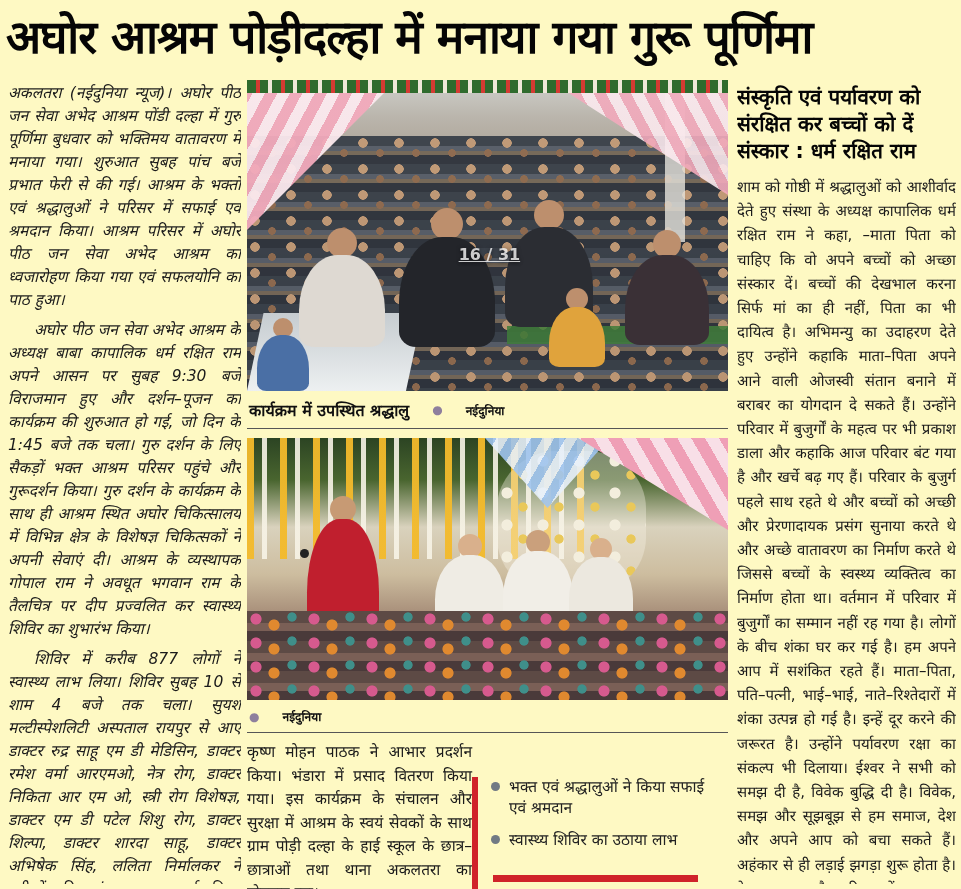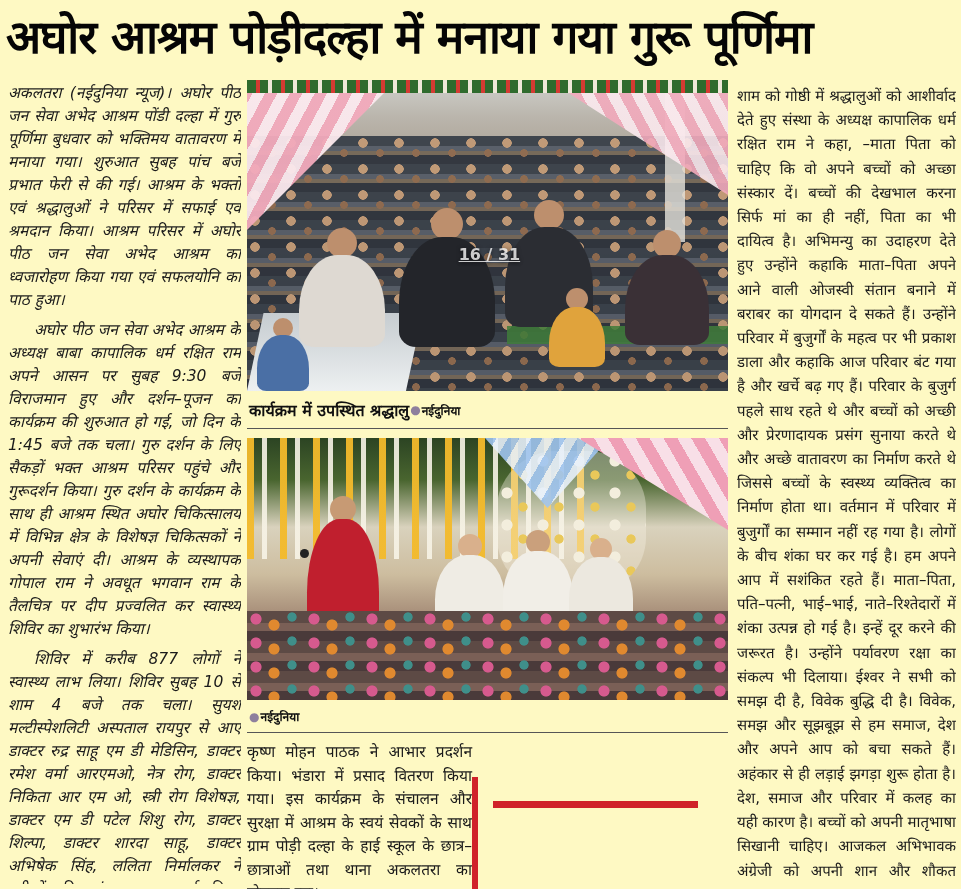--- a/index.html
+++ b/index.html
@@ -68,21 +68,21 @@
     background-image:
       radial-gradient(circle 6px at 9px 8px,#d65a8e 85%,rgba(0,0,0,0)),
       radial-gradient(circle 6px at 27px 14px,#e0892f 85%,rgba(0,0,0,0)),
       radial-gradient(circle 5px at 45px 6px,#3f8f8a 85%,rgba(0,0,0,0)),
       repeating-linear-gradient(180deg,#5d4a45 0 12px,#7a5f56 12px 20px,#4a3a3a 20px 30px);
     background-size:58px 24px,58px 24px,58px 24px,auto;}
   .mic{position:absolute;top:30px;left:-7px;width:9px;height:9px;border-radius:50%;background:#222;}
   .wm{position:absolute;left:44%;top:53%;font-size:16px;font-weight:bold;
     color:rgba(255,255,255,.78);text-shadow:0 1px 4px rgba(0,0,0,.65);text-decoration:underline;}
   
-  .caption-row{display:flex;align-items:center;gap:1px;padding:8px 2px 7px 2px;border-bottom:1.5px solid #565656;}
+  .caption-row{display:flex;align-items:center;gap:23px;padding:8px 2px 7px 2px;border-bottom:1.5px solid #565656;}
   .cap-text{font-size:16px;font-weight:bold;color:#101010;}
   .credit-dot{font-size:12px;line-height:1;}
   .credit{font-size:12px;font-weight:bold;color:#101010;}
   
   .mid-bottom{display:flex;margin-top:8px;}
   .bottom-text{width:225px;font-size:15.5px;line-height:23.5px;text-align:justify;margin:0;}
   .highlights{margin-top:36px;border-left:6px solid #d0232a;padding-left:13px;width:228px;flex:none;}
   .hl-list{list-style:none;margin:0;padding:0;}
   .hl-item{display:flex;gap:9px;font-size:15.5px;line-height:21px;font-weight:500;color:#222;margin-bottom:11px;}
   .hl-dot{width:9px;height:9px;border-radius:50%;background:#717a84;flex:none;margin-top:5px;}
@@ -169,23 +169,34 @@
       <div class="p2-crowd"></div>
     </div>
     <div class="caption-row">
       <span class="credit-dot" style="color:#8e7f9d;">●</span>
       <span class="credit">नईदुनिया</span>
     </div>
 
     <div class="mid-bottom">
       <p class="bottom-text">कृष्ण मोहन पाठक ने आभार प्रदर्शन किया। भंडारा में प्रसाद वितरण किया गया। इस कार्यक्रम के संचालन और सुरक्षा में आश्रम के स्वयं सेवकों के साथ ग्राम पोड़ी दल्हा के हाई स्कूल के छात्र– छात्राओं तथा थाना अकलतरा का योगदान रहा।</p>
       <div class="highlights">
+        <ul class="hl-list">
+          <li class="hl-item">
+            <span class="hl-dot"></span>
+            <span>भक्त एवं श्रद्धालुओं ने किया सफाई एवं श्रमदान</span>
+          </li>
+          <li class="hl-item">
+            <span class="hl-dot"></span>
+            <span>स्वास्थ्य शिविर का उठाया लाभ</span>
+          </li>
+        </ul>
         <div class="red-rule"></div>
       </div>
     </div>
   </div>
 
   <div class="col-right">
+    <h2>संस्कृति एवं पर्यावरण को संरक्षित कर बच्चों को दें संस्कार : धर्म रक्षित राम</h2>
     <p class="right-body">शाम को गोष्ठी में श्रद्धालुओं को आशीर्वाद देते हुए संस्था के अध्यक्ष कापालिक धर्म रक्षित राम ने कहा, –माता पिता को चाहिए कि वो अपने बच्चों को अच्छा संस्कार दें। बच्चों की देखभाल करना सिर्फ मां का ही नहीं, पिता का भी दायित्व है। अभिमन्यु का उदाहरण देते हुए उन्होंने कहाकि माता–पिता अपने आने वाली ओजस्वी संतान बनाने में बराबर का योगदान दे सकते हैं। उन्होंने परिवार में बुजुर्गों के महत्व पर भी प्रकाश डाला और कहाकि आज परिवार बंट गया है और खर्चे बढ़ गए हैं। परिवार के बुजुर्ग पहले साथ रहते थे और बच्चों को अच्छी और प्रेरणादायक प्रसंग सुनाया करते थे और अच्छे वातावरण का निर्माण करते थे जिससे बच्चों के स्वस्थ्य व्यक्तित्व का निर्माण होता था। वर्तमान में परिवार में बुजुर्गों का सम्मान नहीं रह गया है। लोगों के बीच शंका घर कर गई है। हम अपने आप में सशंकित रहते हैं। माता–पिता, पति–पत्नी, भाई–भाई, नाते–रिश्तेदारों में शंका उत्पन्न हो गई है। इन्हें दूर करने की जरूरत है। उन्होंने पर्यावरण रक्षा का संकल्प भी दिलाया। ईश्वर ने सभी को समझ दी है, विवेक बुद्धि दी है। विवेक, समझ और सूझबूझ से हम समाज, देश और अपने आप को बचा सकते हैं। अहंकार से ही लड़ाई झगड़ा शुरू होता है। देश, समाज और परिवार में कलह का यही कारण है। बच्चों को अपनी मातृभाषा सिखानी चाहिए। आजकल अभिभावक अंग्रेजी को अपनी शान और शौकत समझते हैं। अन्य भाषाओं के साथ हिंदी भी बच्चों को अवश्य सीखानी चाहिए।</p>
 
   </div>
 
 </div>
 
 </body></html>

